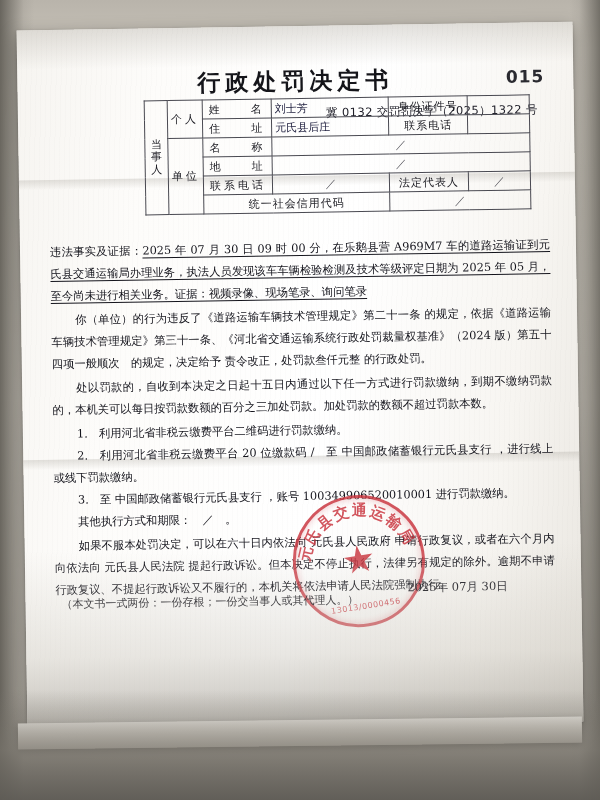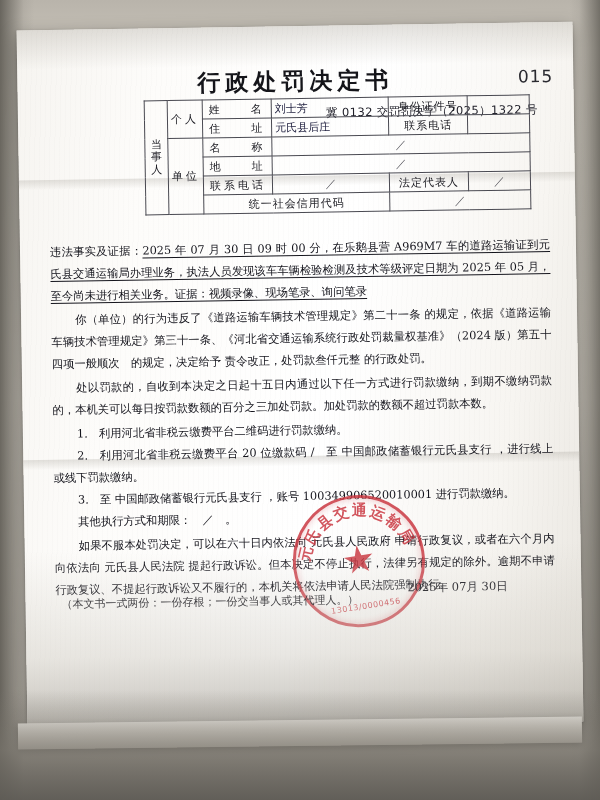--- a/index.html
+++ b/index.html
@@ -80,26 +80,27 @@
   }
   .content {
     position: absolute;
     left: 0; top: 0;
     width: 556px;
     height: 700px;
     color: #1c1c22;
   }
   .page-number {
     position: absolute;
-    right: 20px;
+    right: 29px;
     top: 44px;
     font-family: "DejaVu Sans", "Liberation Sans", sans-serif;
     font-size: 17px;
     color: #2a2a30;
     letter-spacing: 1px;
+    font-weight: bold;
   }
   .doc-title {
     position: absolute;
     left: 0; right: 0;
     top: 40px;
     text-align: center;
     font-family: "DejaVu Serif", "Liberation Serif", serif;
     font-weight: bold;
     font-size: 23px;
     letter-spacing: 5px;

